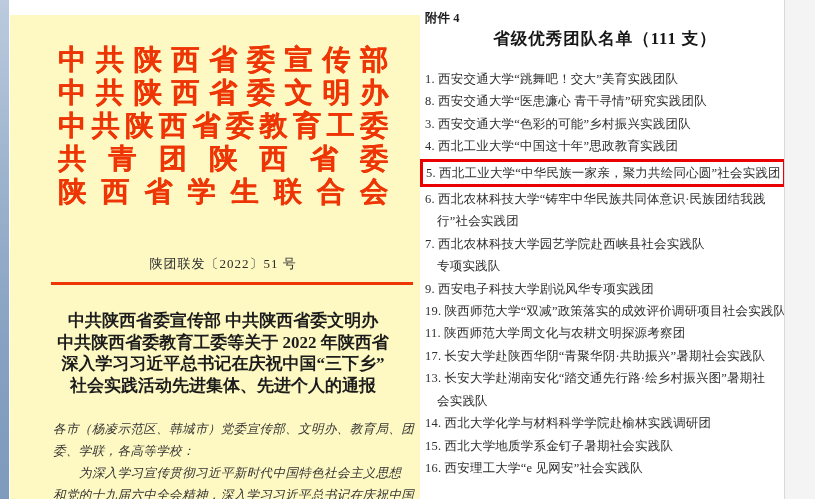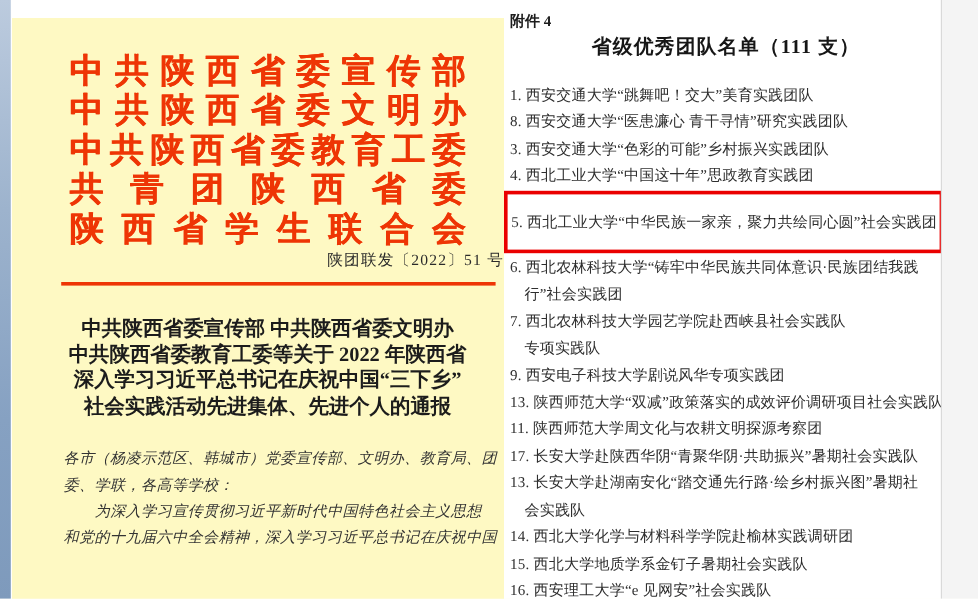--- a/index.html
+++ b/index.html
@@ -32,21 +32,22 @@
     color: #ee3505;
     font-weight: 700;
     font-size: 28px;
     line-height: 33px;
     text-align: justify;
     text-align-last: justify;
     white-space: nowrap;
     text-shadow: 0.5px 0 0 #ee3505;
   }
   .doc-number {
-    text-align: right;
+    margin-top: 47px;
+    text-align: center;
     font-size: 13px;
     color: #2b2b2b;
     letter-spacing: 1px;
   }
   .red-rule {
     margin: 9px 0 0 25px;
     width: 362px; height: 3px;
     background: #ee3505;
   }
   .doc-title { margin-top: 25px; }
@@ -91,21 +92,21 @@
   .item-line {
     font-size: 12.5px;
     line-height: 22.4px;
     color: #2e2e2e;
     letter-spacing: 0.2px;
     white-space: nowrap;
   }
   .item-line.wrap2 { padding-left: 12px; }
   .item-box {
     border: 3px solid #ea0000;
-    padding: 12px 3px;
+    padding: 0 3px;
     margin: 1px 0 1px -5px;
     width: 366px;
   }
   
   .page-edge-line {
     position: absolute; left: 784px; top: 0;
     width: 1px; height: 100%;
     background: #d9d9d9;
   }
   .page-gutter {
@@ -159,21 +160,21 @@
       <div class="item-line">3. 西安交通大学“色彩的可能”乡村振兴实践团队</div>
       <div class="item-line">4. 西北工业大学“中国这十年”思政教育实践团</div>
       <div class="item-box">
         <div class="item-line">5. 西北工业大学“中华民族一家亲，聚力共绘同心圆”社会实践团</div>
       </div>
       <div class="item-line">6. 西北农林科技大学“铸牢中华民族共同体意识·民族团结我践</div>
       <div class="item-line wrap2">行”社会实践团</div>
       <div class="item-line">7. 西北农林科技大学园艺学院赴西峡县社会实践队</div>
       <div class="item-line wrap2">专项实践队</div>
       <div class="item-line">9. 西安电子科技大学剧说风华专项实践团</div>
-      <div class="item-line">13. 陕西师范大学“双减”政策落实的成效评价调研项目社会实践队</div>
+      <div class="item-line">19. 陕西师范大学“双减”政策落实的成效评价调研项目社会实践队</div>
       <div class="item-line">11. 陕西师范大学周文化与农耕文明探源考察团</div>
       <div class="item-line">17. 长安大学赴陕西华阴“青聚华阴·共助振兴”暑期社会实践队</div>
       <div class="item-line">13. 长安大学赴湖南安化“踏交通先行路·绘乡村振兴图”暑期社</div>
       <div class="item-line wrap2">会实践队</div>
       <div class="item-line">14. 西北大学化学与材料科学学院赴榆林实践调研团</div>
       <div class="item-line">15. 西北大学地质学系金钉子暑期社会实践队</div>
       <div class="item-line">16. 西安理工大学“e 见网安”社会实践队</div>
     </div>
   </div>
 

